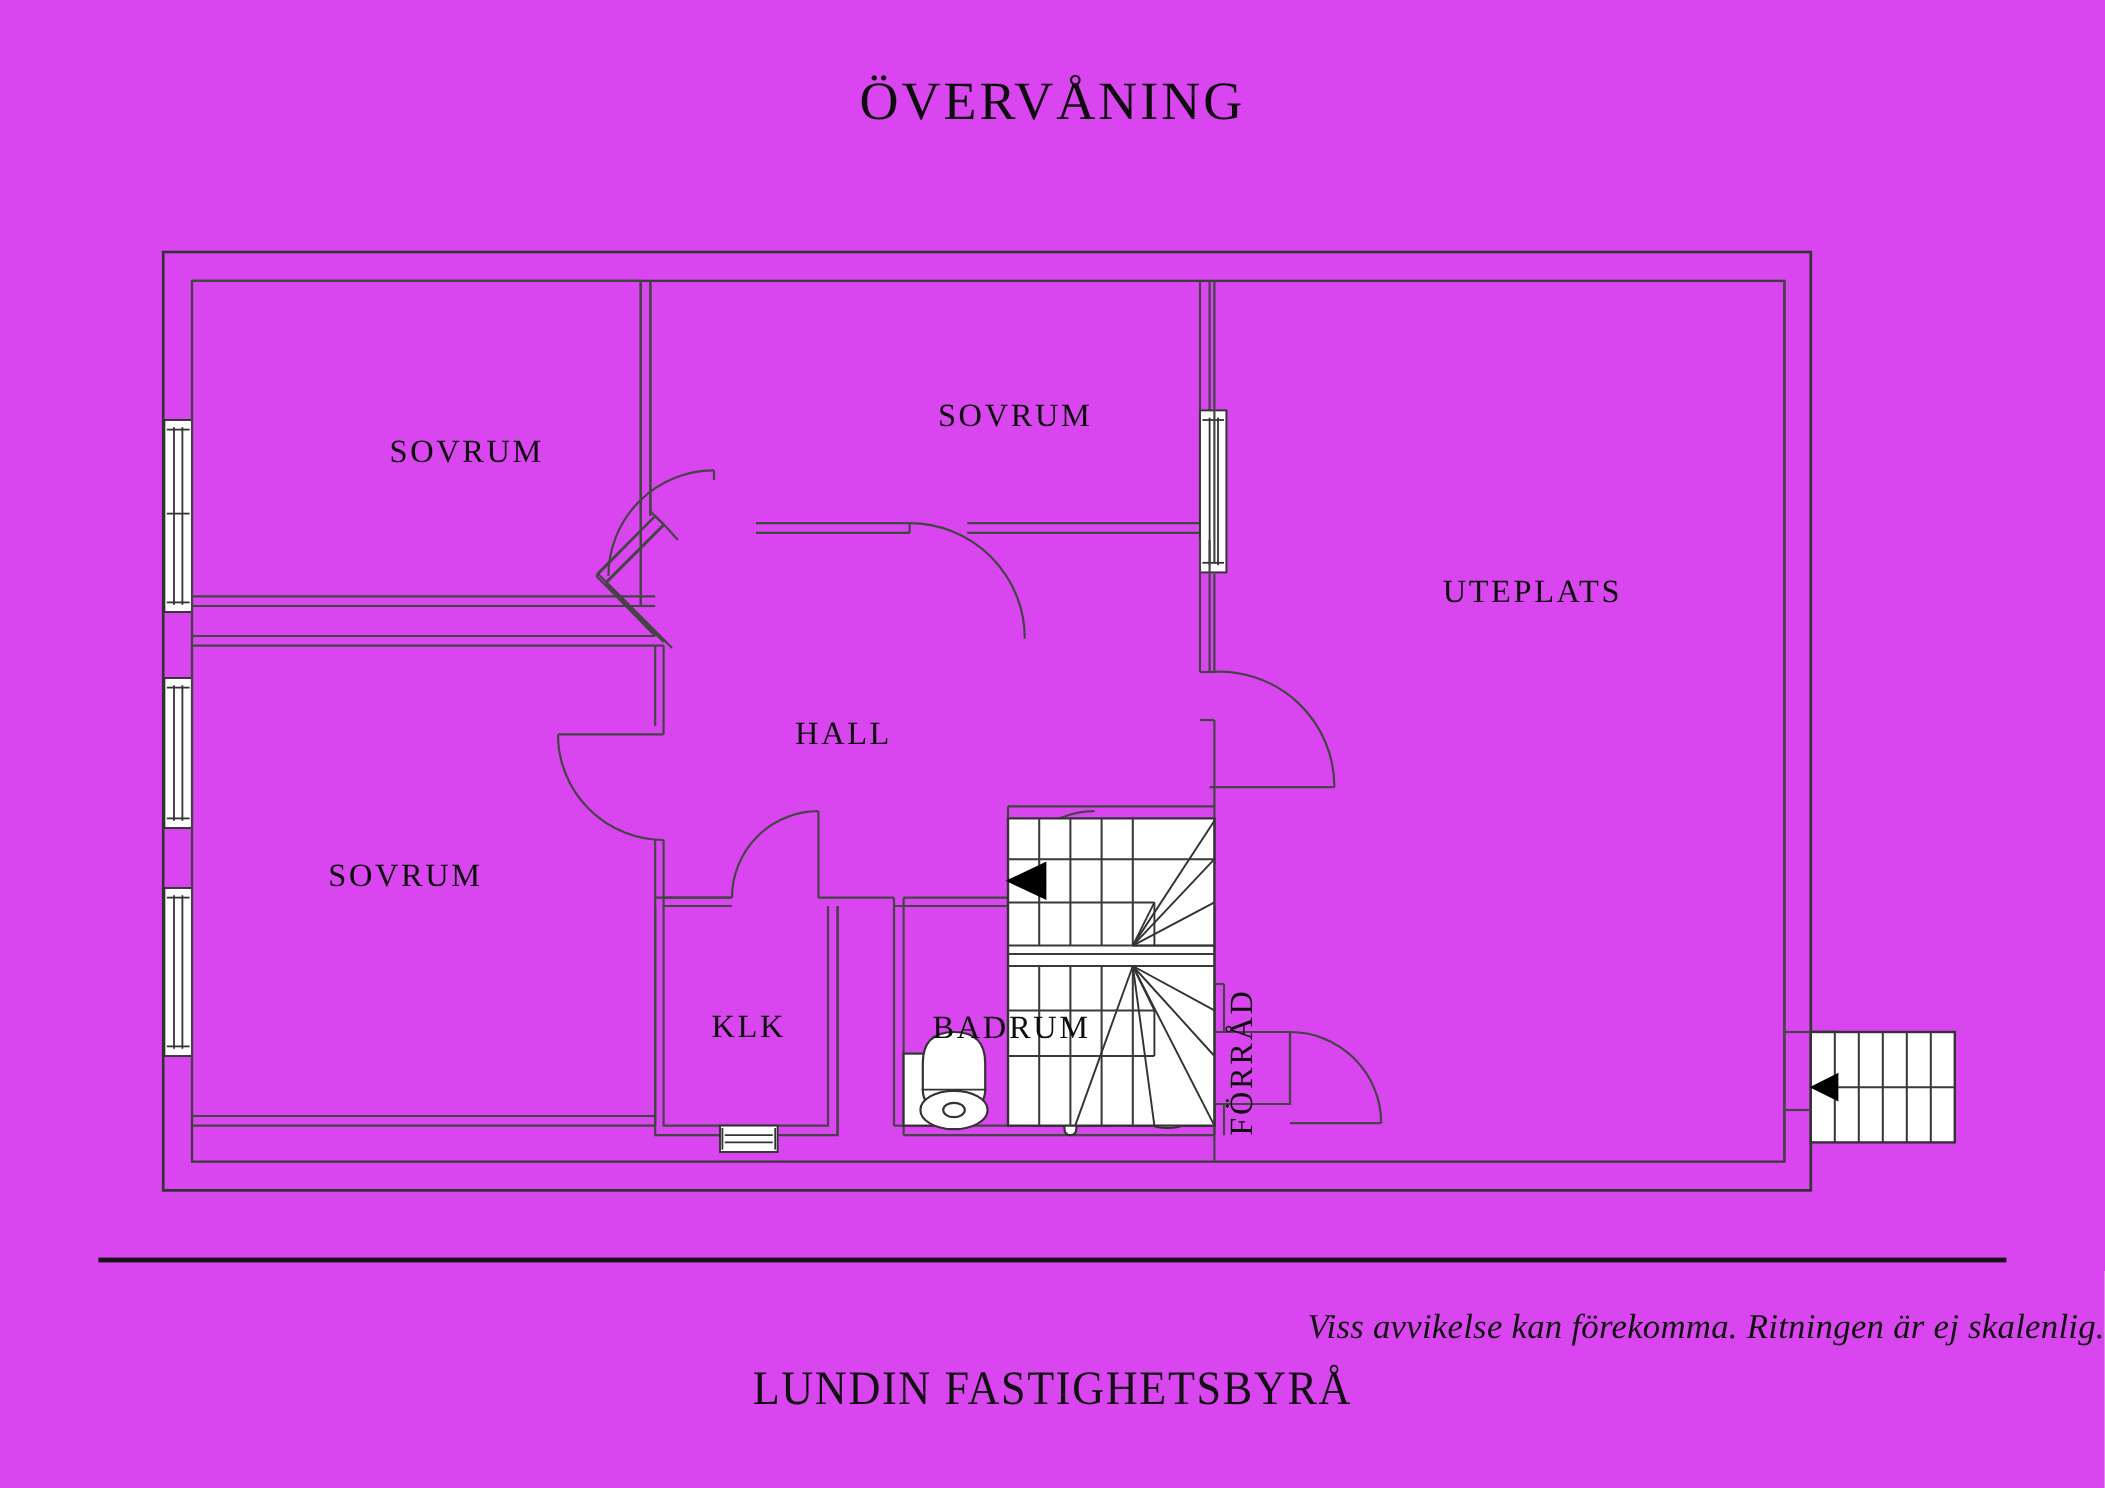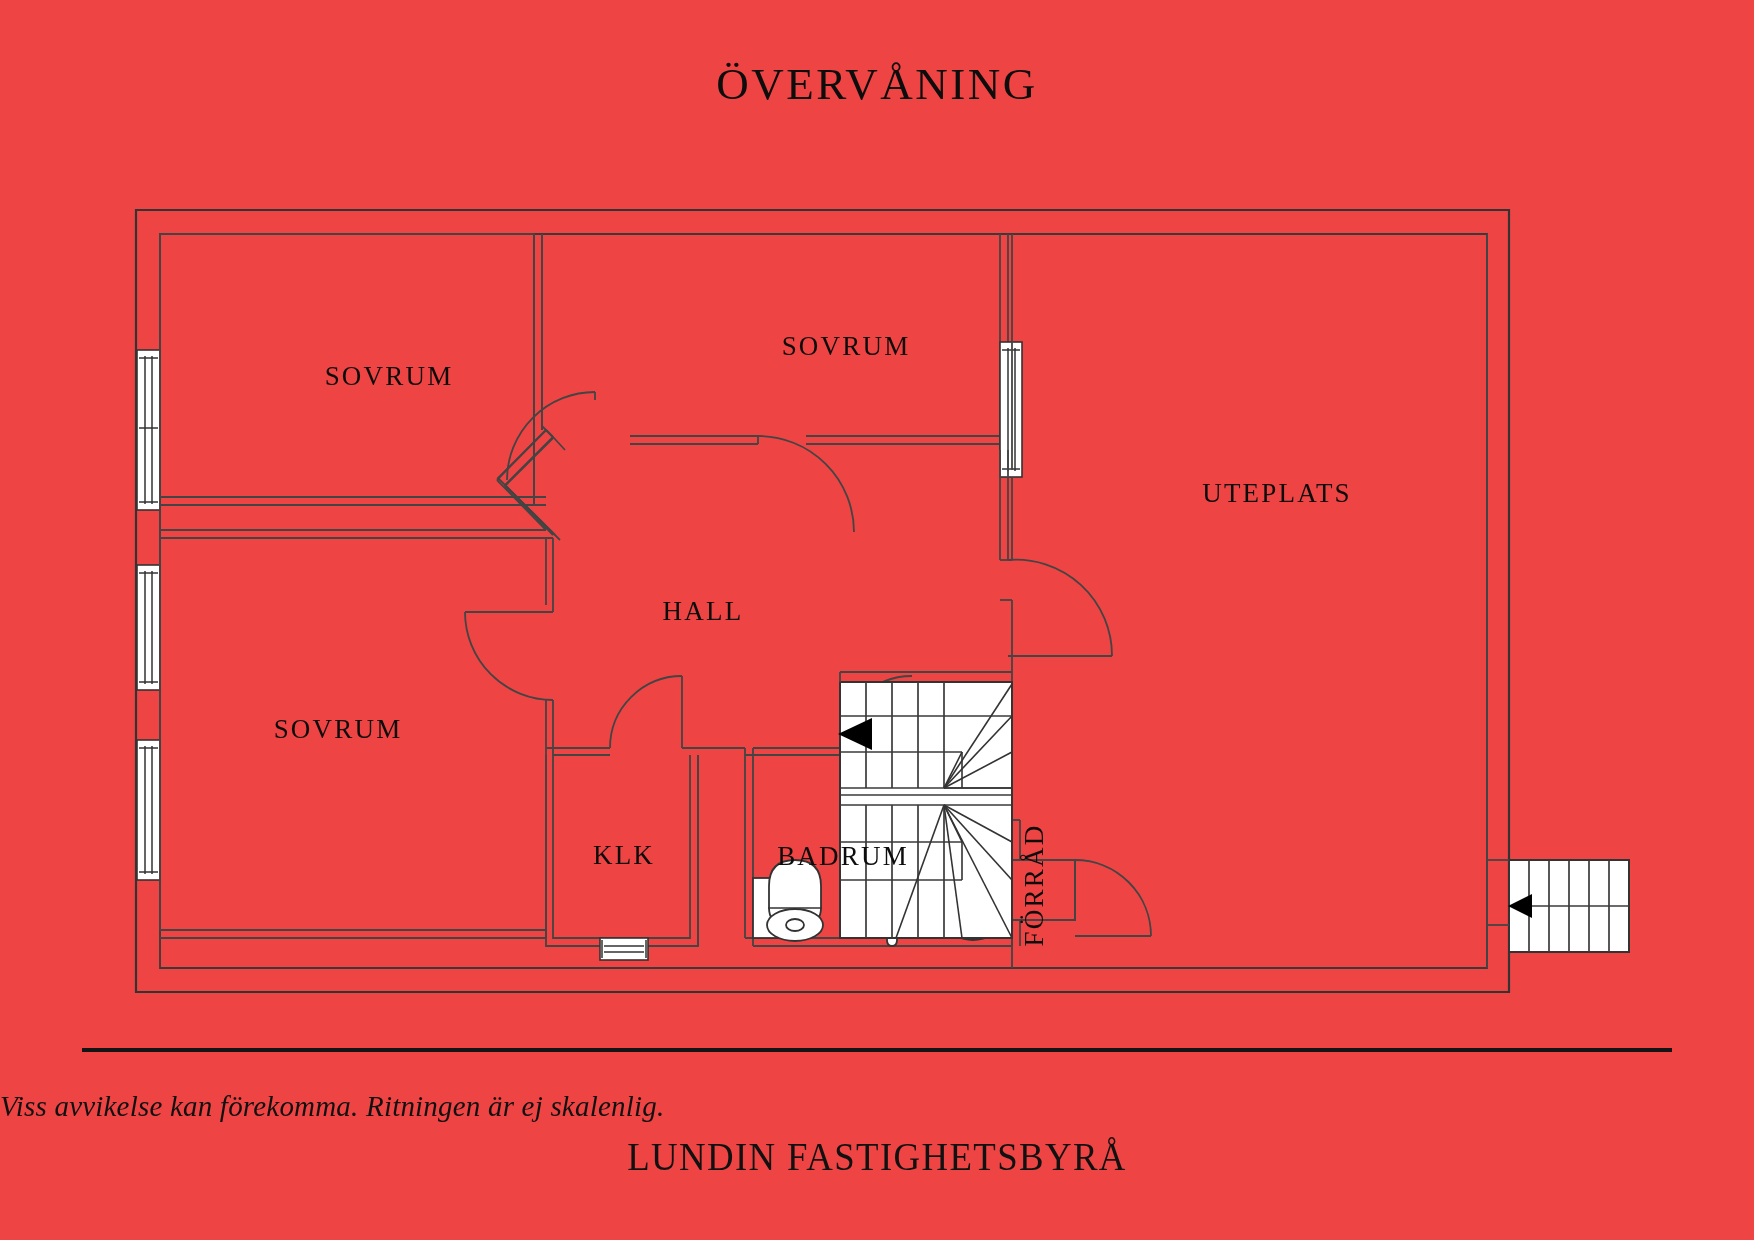--- a/index.html
+++ b/index.html
@@ -11,21 +11,21 @@
     width: 1754px;
     height: 1240px;
     font-family: "Liberation Serif", "DejaVu Serif", serif;
     color: #111111;
     overflow: hidden;
     position: relative;
   }
   .page {
     position: absolute;
     inset: 0;
-    background: #ef4444;
+    background: #d946ef;
   }
   .title {
     position: absolute;
     top: 58px;
     left: 0;
     width: 100%;
     text-align: center;
     font-size: 45px;
     letter-spacing: 2.5px;
     font-weight: 400;
@@ -50,21 +50,21 @@
     top: 1048px;
     width: 1590px;
     height: 0;
     border-top: 4px solid #141414;
   }
   .footer-note {
     position: absolute;
     top: 1090px;
     left: 0;
     width: 100%;
-    text-align: left;
+    text-align: right;
     font-style: italic;
     font-size: 29px;
     letter-spacing: 0.2px;
     color: #111111;
   }
   .footer-brand {
     position: absolute;
     top: 1133px;
     left: 0;
     width: 100%;

